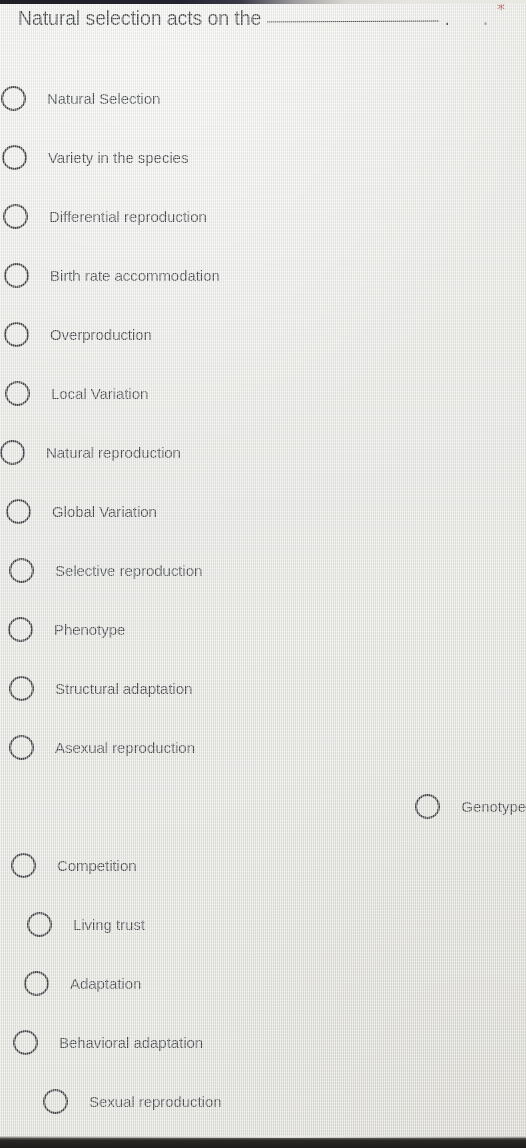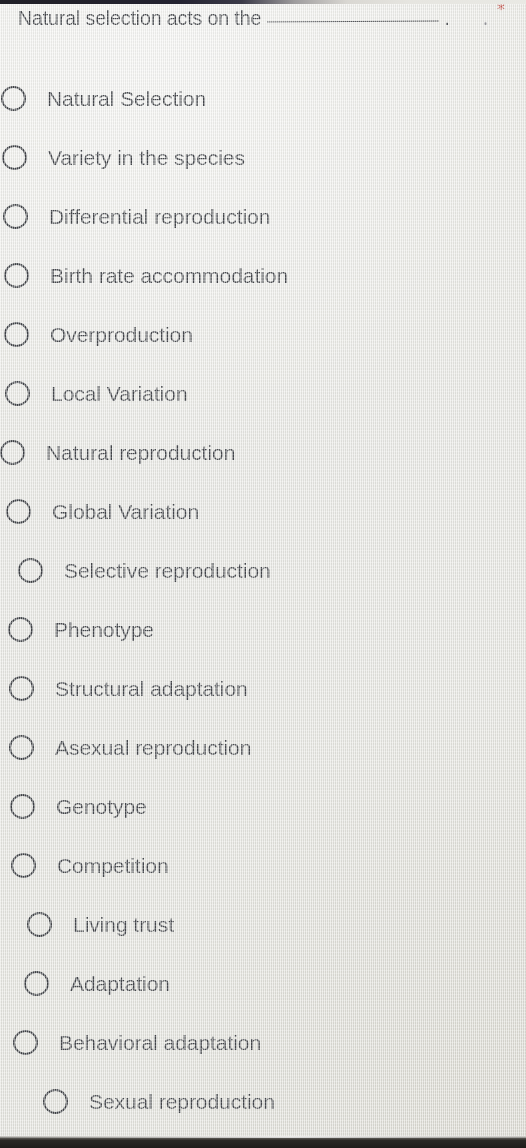--- a/index.html
+++ b/index.html
@@ -132,39 +132,39 @@
   .radio {
     flex: 0 0 auto;
     width: 25px;
     height: 25px;
     border: 2.4px solid #2e3136;
     border-radius: 50%;
     background: transparent;
     box-sizing: border-box;
   }
   .opt-label {
-    font-size: 21px;
+    font-size: 15px;
     color: #35383d;
     letter-spacing: -0.05px;
     white-space: nowrap;
   }
   
   .option:nth-child(1)  { padding-left: 1px;  }
   .option:nth-child(2)  { padding-left: 2px;  }
   .option:nth-child(3)  { padding-left: 3px;  }
   .option:nth-child(4)  { padding-left: 4px;  }
   .option:nth-child(5)  { padding-left: 4px;  }
   .option:nth-child(6)  { padding-left: 5px;  }
   .option:nth-child(7)  { padding-left: 0;  }
   .option:nth-child(8)  { padding-left: 6px;  }
-  .option:nth-child(9)  { padding-left: 18px;  }
+  .option:nth-child(9)  { padding-left: 9px;  }
   .option:nth-child(10) { padding-left: 8px;  }
   .option:nth-child(11) { padding-left: 9px;  }
   .option:nth-child(12) { padding-left: 9px;  }
-  .option:nth-child(13) { padding-left: 10px; }
+  .option:nth-child(13) { padding-left: 10px; justify-content: flex-end; }
   .option:nth-child(14) { padding-left: 11px; }
   .option:nth-child(15) { padding-left: 27px; }
   .option:nth-child(16) { padding-left: 24px; }
   .option:nth-child(17) { padding-left: 13px; }
   .option:nth-child(18) { padding-left: 23px; margin-left: 20px; }
   .option .opt-label { margin-left: 21px; }
 </style>
 </head>
 <body>
 

